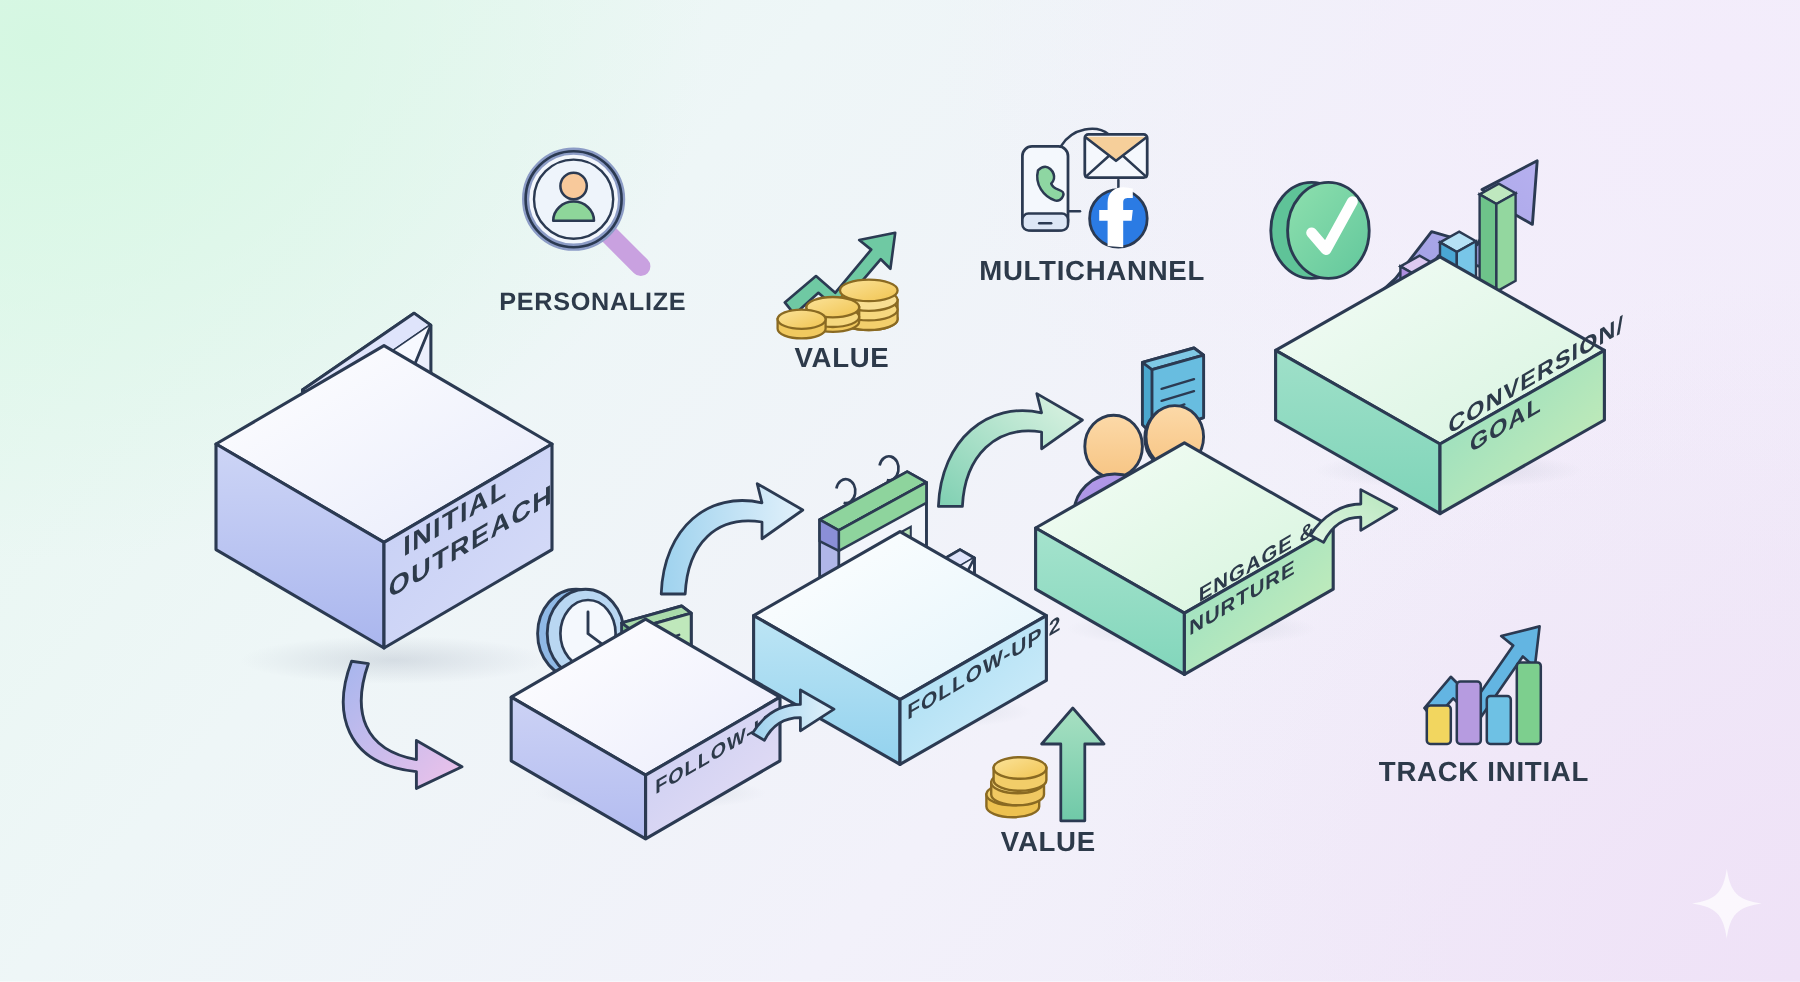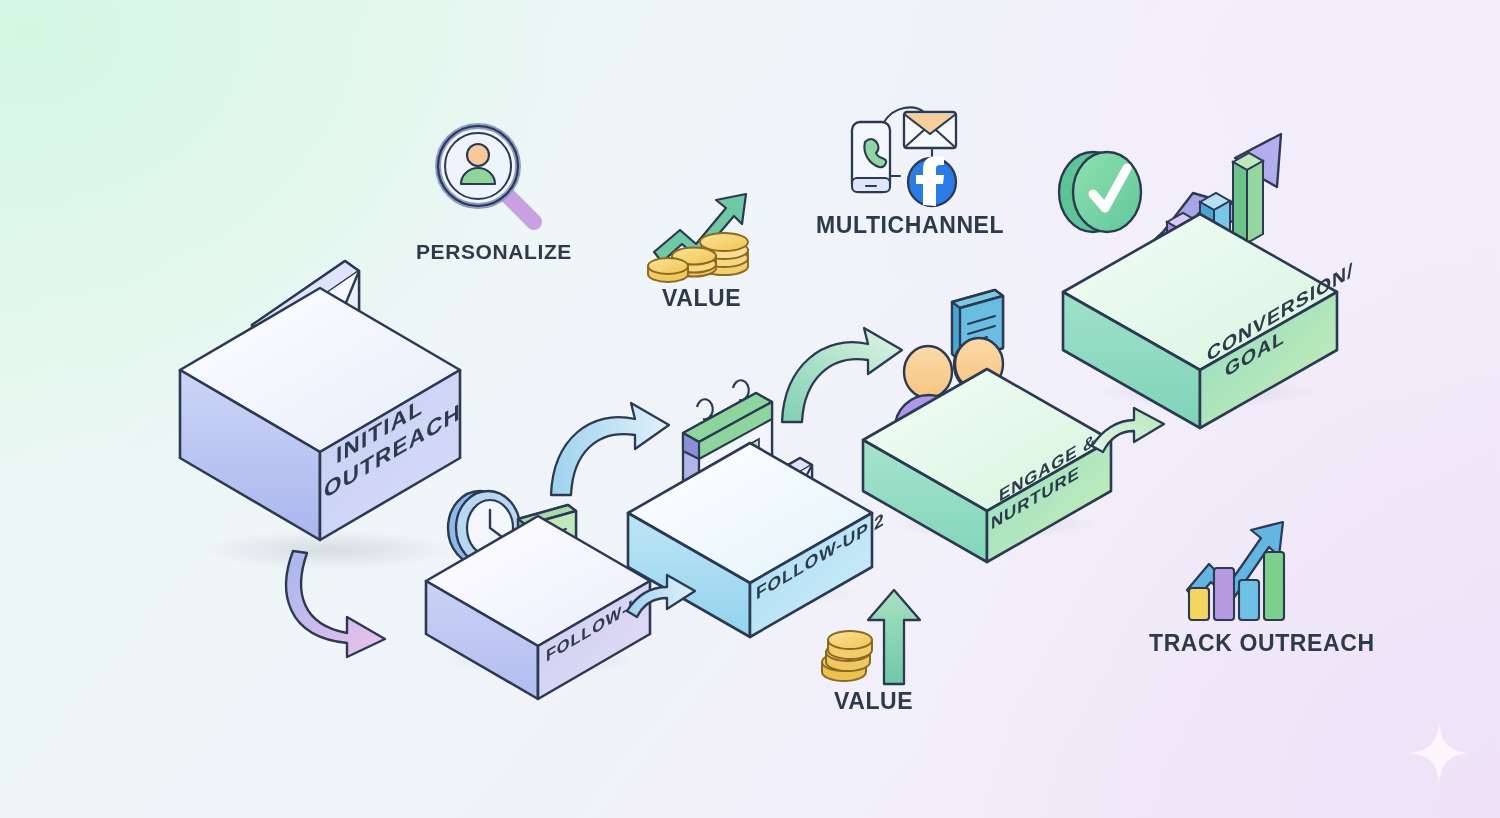--- a/index.html
+++ b/index.html
@@ -467,20 +467,20 @@
   <div class="abs" style="left:1185px;top:518px;">
     <svg width="110" height="105" viewBox="0 0 110 105">
       <g>
         <path d="M2 72 L24 46 L44 66 L76 20 L66 12 L98 4 L94 38 L84 29 L46 84 L26 64 L10 82 Z" fill="#63b5e2" stroke="#2b3a52" stroke-width="2.2" stroke-linejoin="round"></path>
         <rect x="4" y="70" width="20" height="32" rx="3" fill="#f2d65f" stroke="#2b3a52" stroke-width="2.1"></rect>
         <rect x="29" y="50" width="20" height="52" rx="3" fill="#b69be0" stroke="#2b3a52" stroke-width="2.1"></rect>
         <rect x="54" y="62" width="20" height="40" rx="3" fill="#6ec1e4" stroke="#2b3a52" stroke-width="2.1"></rect>
         <rect x="79" y="34" width="20" height="68" rx="3" fill="#7dcf8e" stroke="#2b3a52" stroke-width="2.1"></rect>
       </g>
     </svg>
-    <div class="lbl" style="left:-36px;top:112px;font-size:23px;">TRACK OUTREACH</div>
+    <div class="lbl" style="left:-36px;top:112px;font-size:23px;">TRACK INITIAL</div>
   </div>
 
   <svg class="sparkle" style="left:1408px;top:722px;" width="62" height="62" viewBox="0 0 62 62">
     <path d="M31 2 C 34 22, 40 28, 60 31 C 40 34, 34 40, 31 60 C 28 40, 22 34, 2 31 C 22 28, 28 22, 31 2 Z" fill="#ffffff" opacity=".85"></path>
   </svg>
 
 </div>
 
 </body></html>

